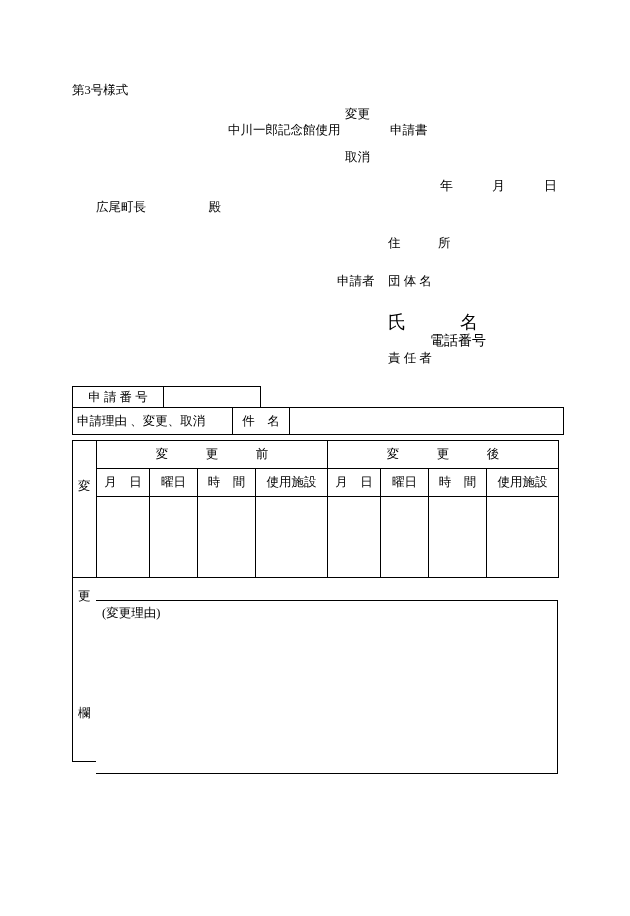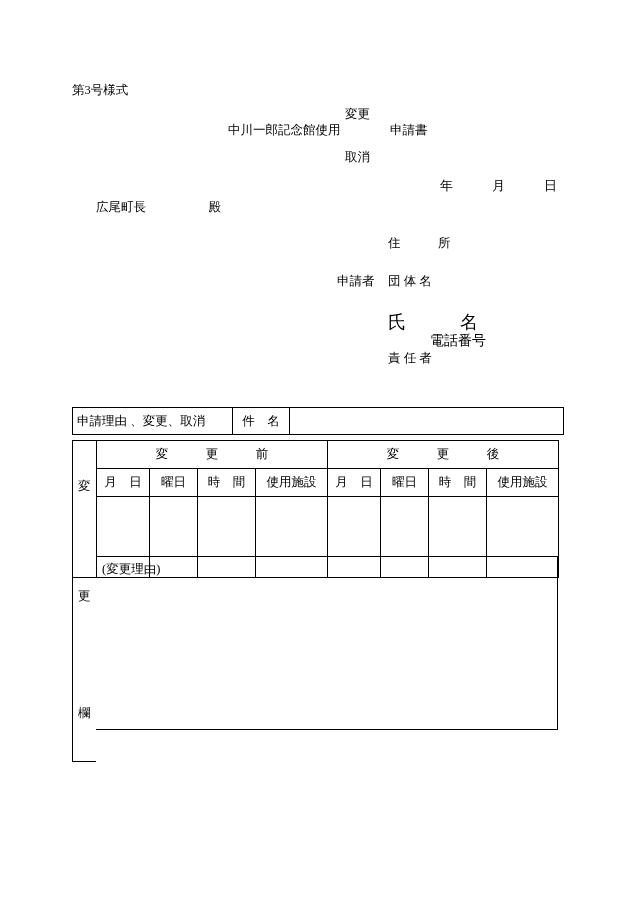--- a/index.html
+++ b/index.html
@@ -120,21 +120,21 @@
   #tbl-change { left: 72px; top: 440px; width: 486px; }
   #col-hen   { width: 24px; }
 
   #tbl-change td.v { width: 24px; }
   .hdr-grp { height: 28px; }
   .hdr-sub { height: 28px; }
   .blank-row td { height: 80px; }
 
   #reason-area {
     position: absolute;
-    left: 96px; top: 556px;
+    left: 96px; top: 600px;
     width: 462px; height: 174px;
     border: 1px solid #000;
     border-left: none;
     box-sizing: border-box;
   }
   #reason-area-label {
     position: absolute;
     left: 6px; top: 4px;
     font-size: 12.5px;
   }
@@ -168,20 +168,28 @@
   <div class="abs" id="mayor-line">広尾町長　　　　　殿</div>
 
   <div class="abs" id="addr-label">住　　　所</div>
   <div class="abs" id="applicant-label">申請者</div>
   <div class="abs" id="group-label">団 体 名</div>
   <div class="abs" id="name-label">氏　　　名</div>
   <div class="abs" id="tel-label">電話番号</div>
   <div class="abs" id="responsible-label">責 任 者</div>
 
 
+  <table class="tbl" id="tbl-appnum">
+    <tbody>
+        <tr>
+      <td id="cell-appnum-label">申 請 番 号</td>
+      <td id="cell-appnum-value"></td>
+    </tr>
+  </tbody>
+    </table>
 
   <table class="tbl" id="tbl-reason">
     <tbody>
         <tr>
       <td id="cell-reason-label">申請理由 、変更、取消</td>
       <td id="cell-casename-label">件　名</td>
       <td id="cell-casename-value"></td>
     </tr>
   </tbody>
     </table>

